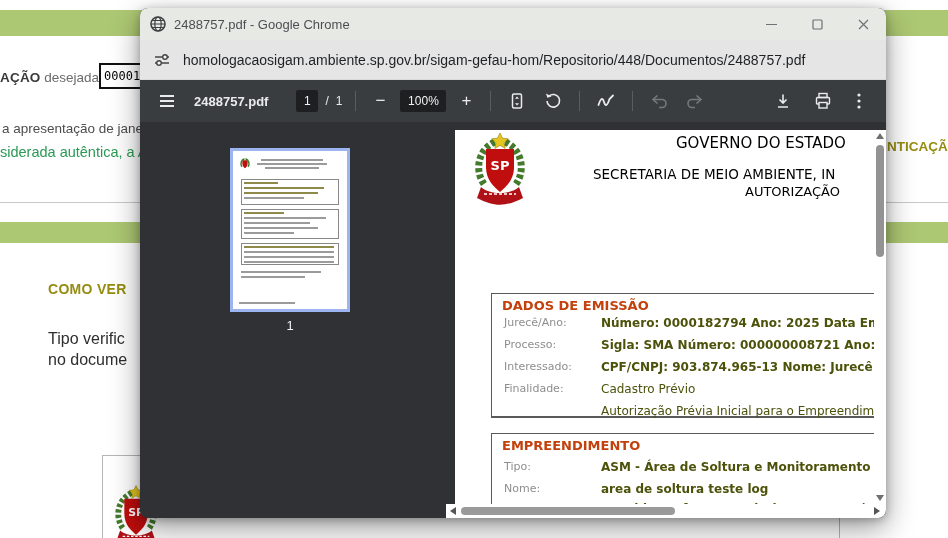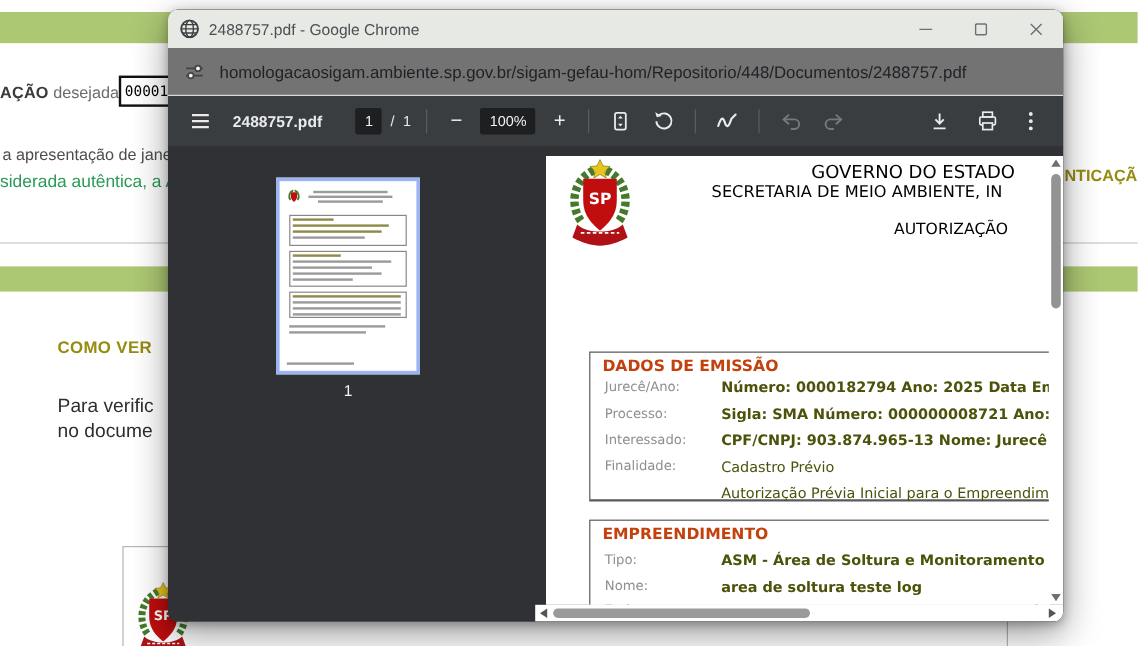--- a/index.html
+++ b/index.html
@@ -26,21 +26,21 @@
   #bg-imgbox { left:102px; top:455px; width:738px; height:120px; border:1px solid #b5b5b5; background:#fff; }
 
   
   #win { position:absolute; left:140px; top:8px; width:746px; height:510px;
     border-radius:8px; overflow:hidden; background:#303134;
     box-shadow:0 10px 30px rgba(0,0,0,.40), 0 2px 8px rgba(0,0,0,.25); }
   #titlebar { height:32px; background:#e7e9e5; display:flex; align-items:center; padding-left:10px; }
   #titlebar .title { margin-left:8px; font-size:13px; color:#4c4f52; }
   #titlebar .spacer { flex:1; }
   .winbtn { width:46px; height:32px; display:flex; align-items:center; justify-content:center; color:#6d7175; }
-  #urlbar { height:40px; background:#737373; border-bottom:1px solid #d8dade;
+  #urlbar { height:40px; background:#e5e5e5; border-bottom:1px solid #d8dade;
     display:flex; align-items:center; padding-left:13px; }
   #urlbar .url { margin-left:12px; font-size:14px; color:#1f2125; white-space:nowrap; }
 
   
   #pdftoolbar { height:42px; background:#3a3d40; display:flex; align-items:center;
     color:#e9ebed; padding:0 14px; }
   #pdftoolbar .fname { margin-left:14px; font-size:13px; font-weight:bold; }
   .tb-ico { display:flex; align-items:center; justify-content:center; width:26px; height:26px; }
   .darkbox { background:#1d1f20; color:#f0f2f4; font-size:12px; display:flex;
     align-items:center; justify-content:center; height:22px; border-radius:2px; }
@@ -62,21 +62,21 @@
   
   .m { position:absolute; background:#9b9b9b; }
   .mo { position:absolute; background:#8f8a4a; }
   .mbox { position:absolute; border:1px solid #888; }
 
   
   #page { position:absolute; left:315px; top:8px; width:420px; bottom:14px;
     background:#fff; overflow:hidden; font-family:"DejaVu Sans", sans-serif; }
   .hline { position:absolute; white-space:nowrap; font-weight:normal; color:#000000; }
   #h1 { left:221px; top:4px;  font-size:15px; }
-  #h2 { left:138px; top:22px; font-size:13.5px; }
+  #h2 { left:138px; top:36px; font-size:13.5px; }
   #h3 { left:235px; top:40px; font-size:13.5px; }
   #h4 { left:290px; top:54px; font-size:13px; }
   .docbox { position:absolute; left:36px; width:480px; border:1px solid #5a5a5a; background:#fff; }
   #box1 { top:163px; height:125px; border-bottom-width:2px; }
   #box2 { top:303px; height:130px; }
   .docbox .btitle { position:absolute; left:10px; top:4px; font-size:13px; font-weight:bold; color:#c2410c; }
   .row { position:absolute; left:0; width:100%; height:16px; }
   .lbl { position:absolute; left:12px; font-size:11px; color:#8e8e8e; }
   .val { position:absolute; left:109px; font-size:12px; color:#4c520a; white-space:nowrap; }
   .val.b { font-weight:bold; }
@@ -102,21 +102,21 @@
   <input id="bg-input" class="abs" readonly="" value="000018" style="">
 
   <div id="bg-line1" class="abs">a apresentação de janela</div>
   <div id="bg-line2" class="abs">siderada autêntica, a A</div>
   <div id="bg-frag" class="abs">NTICAÇÃO</div>
 
   <div id="bg-divider" class="abs"></div>
   <div id="bg-bar-mid" class="green-bar"></div>
 
   <div id="bg-heading" class="abs">COMO VER</div>
-  <div id="bg-para1" class="abs">Para verific</div>
+  <div id="bg-para1" class="abs">Tipo verific</div>
   <div id="bg-para2" class="abs">no docume</div>
 
   <div id="bg-imgbox" class="abs">
     <svg width="50" height="72" viewBox="0 0 60 80" style="position:absolute;left:8px;top:26px">
       <path d="M14 52 C4 38 8 16 27 9" stroke="#447a2b" stroke-width="7" stroke-dasharray="4 2.5" fill="none"></path>
       <path d="M46 52 C56 38 52 16 33 9" stroke="#447a2b" stroke-width="7" stroke-dasharray="4 2.5" fill="none"></path>
       <path d="M30 1 l2.6 5.2 5.7.6 -4.2 4 1.1 5.6 -5.2-3 -5.2 3 1.1-5.6 -4.2-4 5.7-.6 Z" fill="#e7c51f" stroke="#7a6a00" stroke-width=".5"></path>
       <path d="M16 17 h28 v18 c0 13 -8 20 -14 25 c-6 -5 -14 -12 -14 -25 Z" fill="#c00d0d"></path>
       <text x="30" y="38" font-size="13" font-weight="bold" fill="#fff" text-anchor="middle" font-family="DejaVu Sans">SP</text>
       <path d="M11 55 C20 63 40 63 49 55 L53 66 C36 75 24 75 7 66 Z" fill="#b01116"></path>

